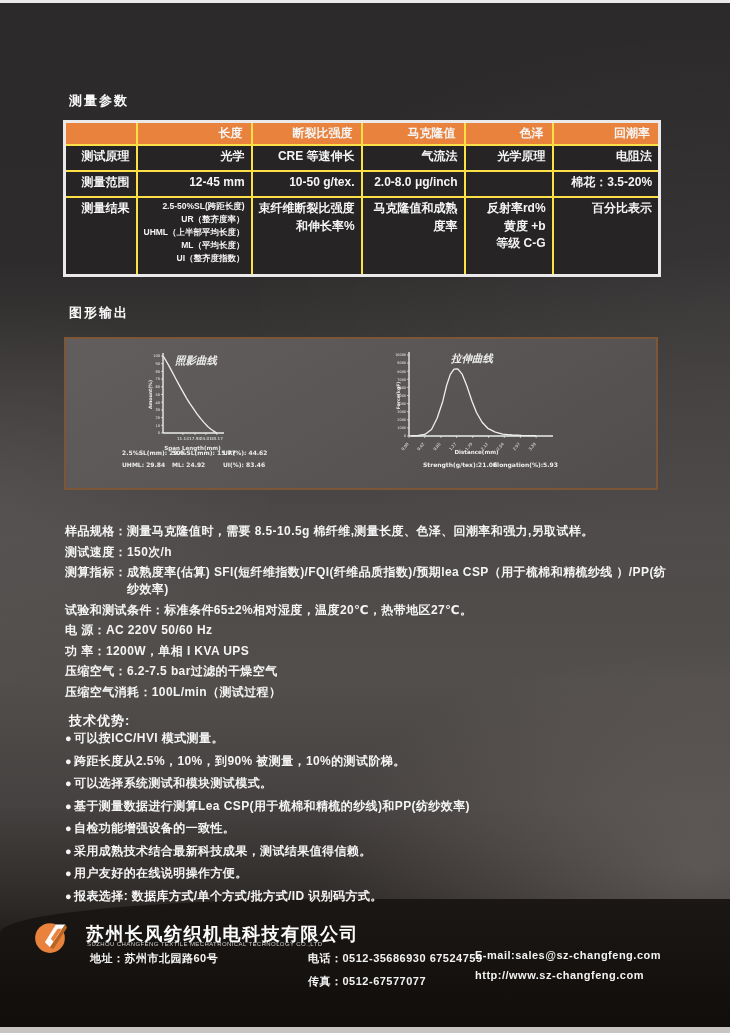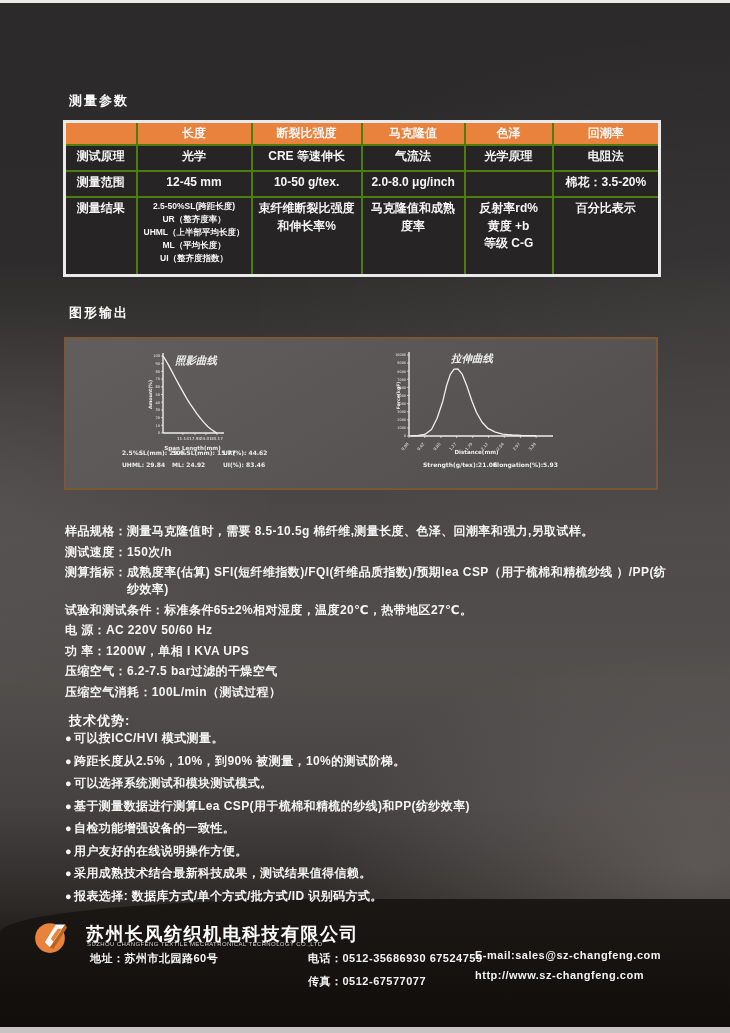--- a/index.html
+++ b/index.html
@@ -13,22 +13,22 @@
   .strip-top{position:absolute;left:0;top:0;width:730px;height:3px;background:#eceae8;}
   .strip-bottom{position:absolute;left:0;bottom:0;width:730px;height:6px;background:#c7c5c3;}
   .footer-shade{position:absolute;left:0;top:899px;width:730px;height:128px;
     background:linear-gradient(180deg,#1b1714 0%,#151210 55%,#100d0b 100%);
     border-top-left-radius:340px 34px;}
   .sec{position:absolute;left:65px;margin:4px;font-size:13px;font-weight:bold;letter-spacing:2px;color:#fafafa;}
   .sec1{top:88px;} .sec2{top:300px;} .sec3{top:708px;letter-spacing:1px;}
   
   table.params{position:absolute;left:63px;top:120px;border-collapse:collapse;table-layout:fixed;
     background:#262424;border:3px solid #eaeaea;}
-  table.params th,table.params td{border:2px solid #4d7c0f;color:#f5f5f5;font-size:12px;font-weight:bold;
-    text-align:center;padding:2px 6px;vertical-align:top;line-height:1.45;}
+  table.params th,table.params td{border:2px solid #fde047;color:#f5f5f5;font-size:12px;font-weight:bold;
+    text-align:right;padding:2px 6px;vertical-align:top;line-height:1.45;}
   table.params thead th{background:#E8823C;height:17px;padding:2px 8px;}
   table.params tbody th{background:#262424;}
   table.params .small div{font-size:8.5px;line-height:13px;font-weight:bold;white-space:nowrap;}
   col.c0{width:72px;} col.c1{width:110px;} col.c2{width:110px;} col.c3{width:103px;} col.c4{width:88px;} col.c5{width:107px;}
   tr.r1 td,tr.r1 th{height:20px;border-radius:7px;} tr.r2 td,tr.r2 th{height:20px;} tr.r3 td,tr.r3 th{height:72px;}
   
   .chartbox{position:absolute;left:64px;top:337px;width:590px;height:149px;border:2px solid #7d5636;
     background:linear-gradient(150deg,#615e5d 0%,#585554 55%,#504d4c 100%);}
   svg.chart{position:absolute;overflow:visible;}
   #chart1{left:95px;top:350px;width:250px;height:135px;}
@@ -224,22 +224,22 @@
       <div>压缩空气消耗：100L/min（测试过程）</div>
     </div>
 
   <h2 class="sec sec3">技术优势:</h2>
   <div class="bullets" id="bullets">
       <div><span class="dot">●</span>可以按ICC/HVI 模式测量。</div>
       <div><span class="dot">●</span>跨距长度从2.5%，10%，到90% 被测量，10%的测试阶梯。</div>
       <div><span class="dot">●</span>可以选择系统测试和模块测试模式。</div>
       <div><span class="dot">●</span>基于测量数据进行测算Lea CSP(用于梳棉和精梳的纱线)和PP(纺纱效率)</div>
       <div><span class="dot">●</span>自检功能增强设备的一致性。</div>
+      <div><span class="dot">●</span>采用成熟技术结合最新科技成果，测试结果值得信赖。</div>
       <div><span class="dot">●</span>用户友好的在线说明操作方便。</div>
-      <div><span class="dot">●</span>采用成熟技术结合最新科技成果，测试结果值得信赖。</div>
       <div><span class="dot">●</span>报表选择: 数据库方式/单个方式/批方式/ID 识别码方式。</div>
     </div>
 
   <svg class="logo" viewBox="0 0 40 40">
     <circle cx="20" cy="20" r="17.5" fill="#E8823C"></circle>
     <path d="M14 25 L27 4 L38 4 L20 31 Z" fill="#ffffff"></path>
     <path d="M21 21 L29 9 L34 9 L24 24 Z" fill="#E8823C"></path>
     <path d="M20 31 L38 4 L40 8 L24 33 Z" fill="#b8651f"></path>
   </svg>
   <div class="co-cn">苏州长风纺织机电科技有限公司</div>

